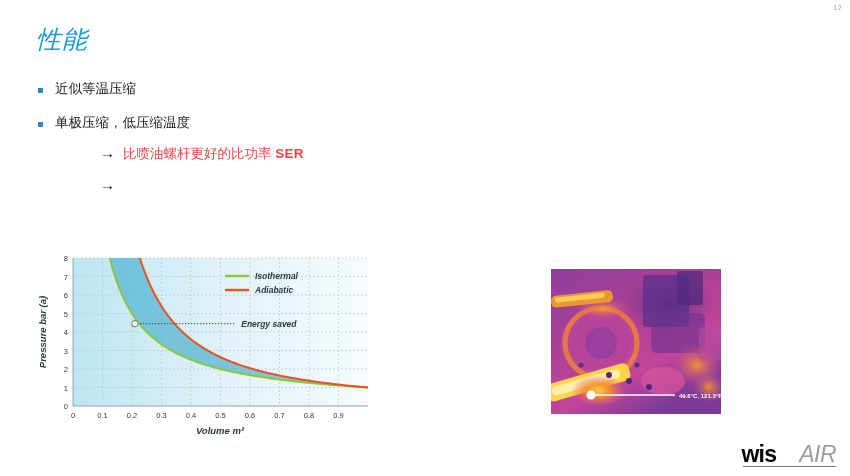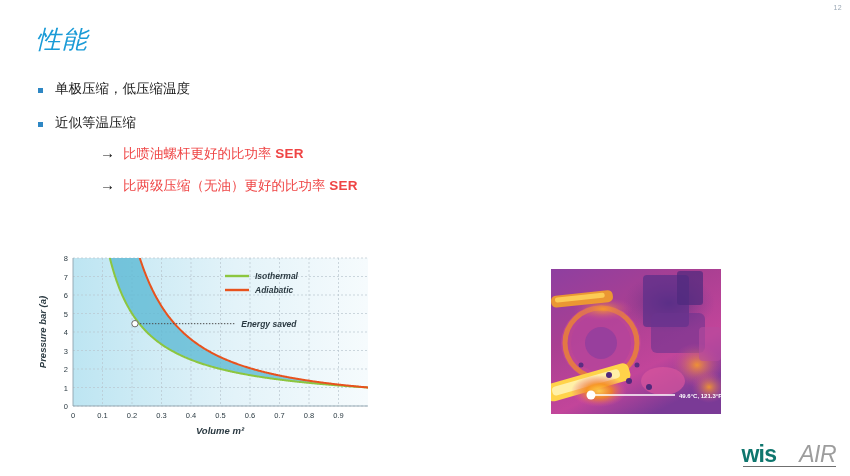--- a/index.html
+++ b/index.html
@@ -127,21 +127,21 @@
     position: absolute;
     right: 14px;
     bottom: 10px;
     height: 26px;
     display: flex;
     align-items: flex-end;
   }
   .logo-wis {
     font-size: 23px;
     font-weight: 700;
-    color: #0f766e;
+    color: #000000;
     letter-spacing: -0.8px;
     line-height: 0.95;
     font-family: "Liberation Sans", sans-serif;
   }
   .logo-air {
     font-size: 23px;
     font-weight: 400;
     color: #9d9d9d;
     letter-spacing: -0.5px;
     line-height: 0.95;
@@ -164,36 +164,35 @@
 
 <div class="slide">
 
   <div class="page-number">12</div>
 
   <div class="slide-title">性能</div>
 
   <div class="bullets">
     <div class="bullet-row">
       <span class="bullet-marker"></span>
-      <span class="bullet-text">单极压缩，低压缩温度</span>
+      <span class="bullet-text">近似等温压缩</span>
     </div>
     <div class="bullet-row">
       <span class="bullet-marker"></span>
-      <span class="bullet-text">近似等温压缩</span>
+      <span class="bullet-text">单极压缩，低压缩温度</span>
     </div>
   </div>
 
   <div class="sub-bullets">
     <div class="sub-row">
       <span class="sub-arrow">→</span>
       <span class="sub-text"><span>比喷油螺杆更好的比功率 </span><b>SER</b></span>
     </div>
     <div class="sub-row">
       <span class="sub-arrow">→</span>
-      <span class="sub-text"><span>比两级压缩（无油）更好的比功率 </span><b>SER</b></span>
     </div>
   </div>
 
   <div class="chart-box">
     <svg id="pv-chart" width="345" height="190" viewBox="0 0 345 190">
       <defs>
         <linearGradient id="bgGrad" x1="0" y1="0" x2="1" y2="0">
           <stop offset="0%" stop-color="#bde5f2"></stop>
           <stop offset="55%" stop-color="#e3f3f9"></stop>
           <stop offset="100%" stop-color="#f6fbfd"></stop>

